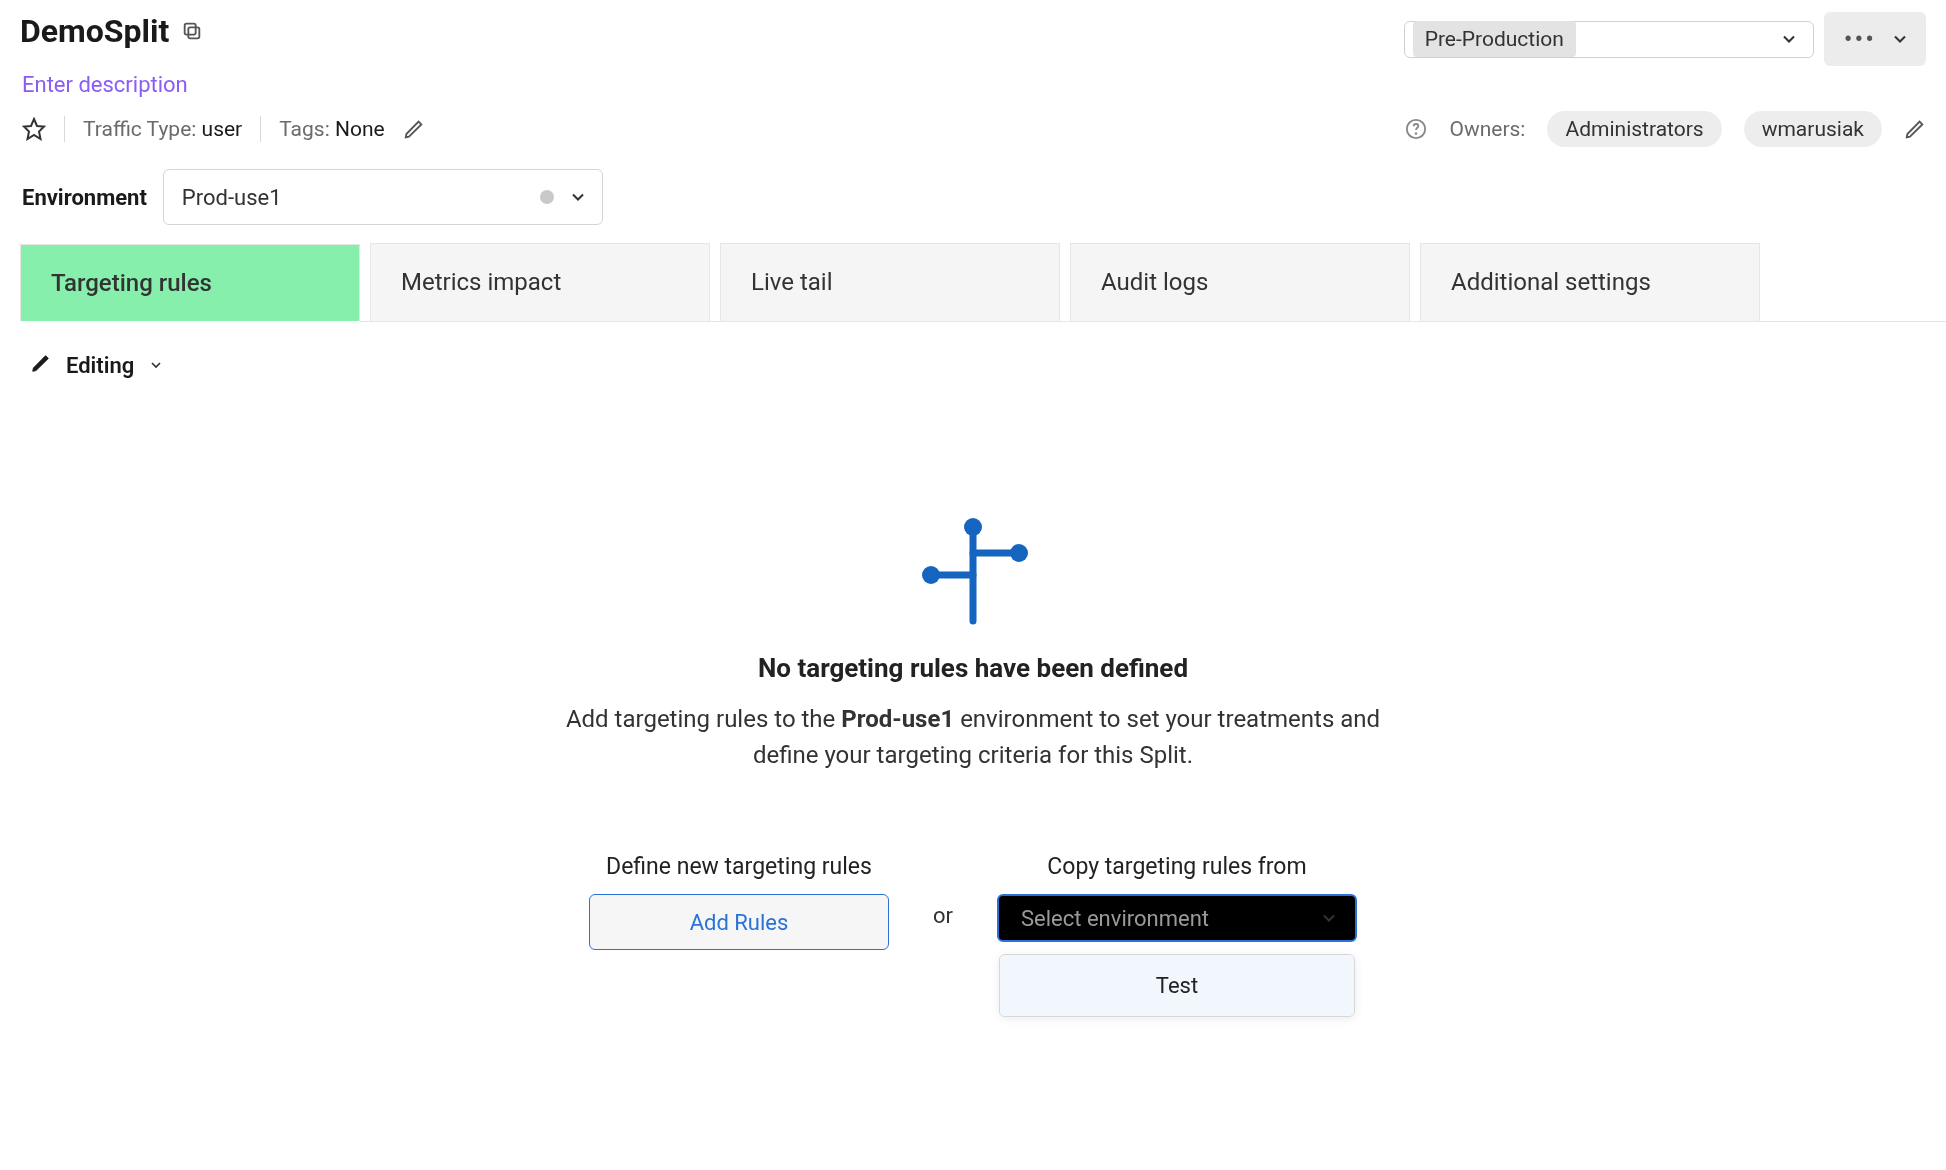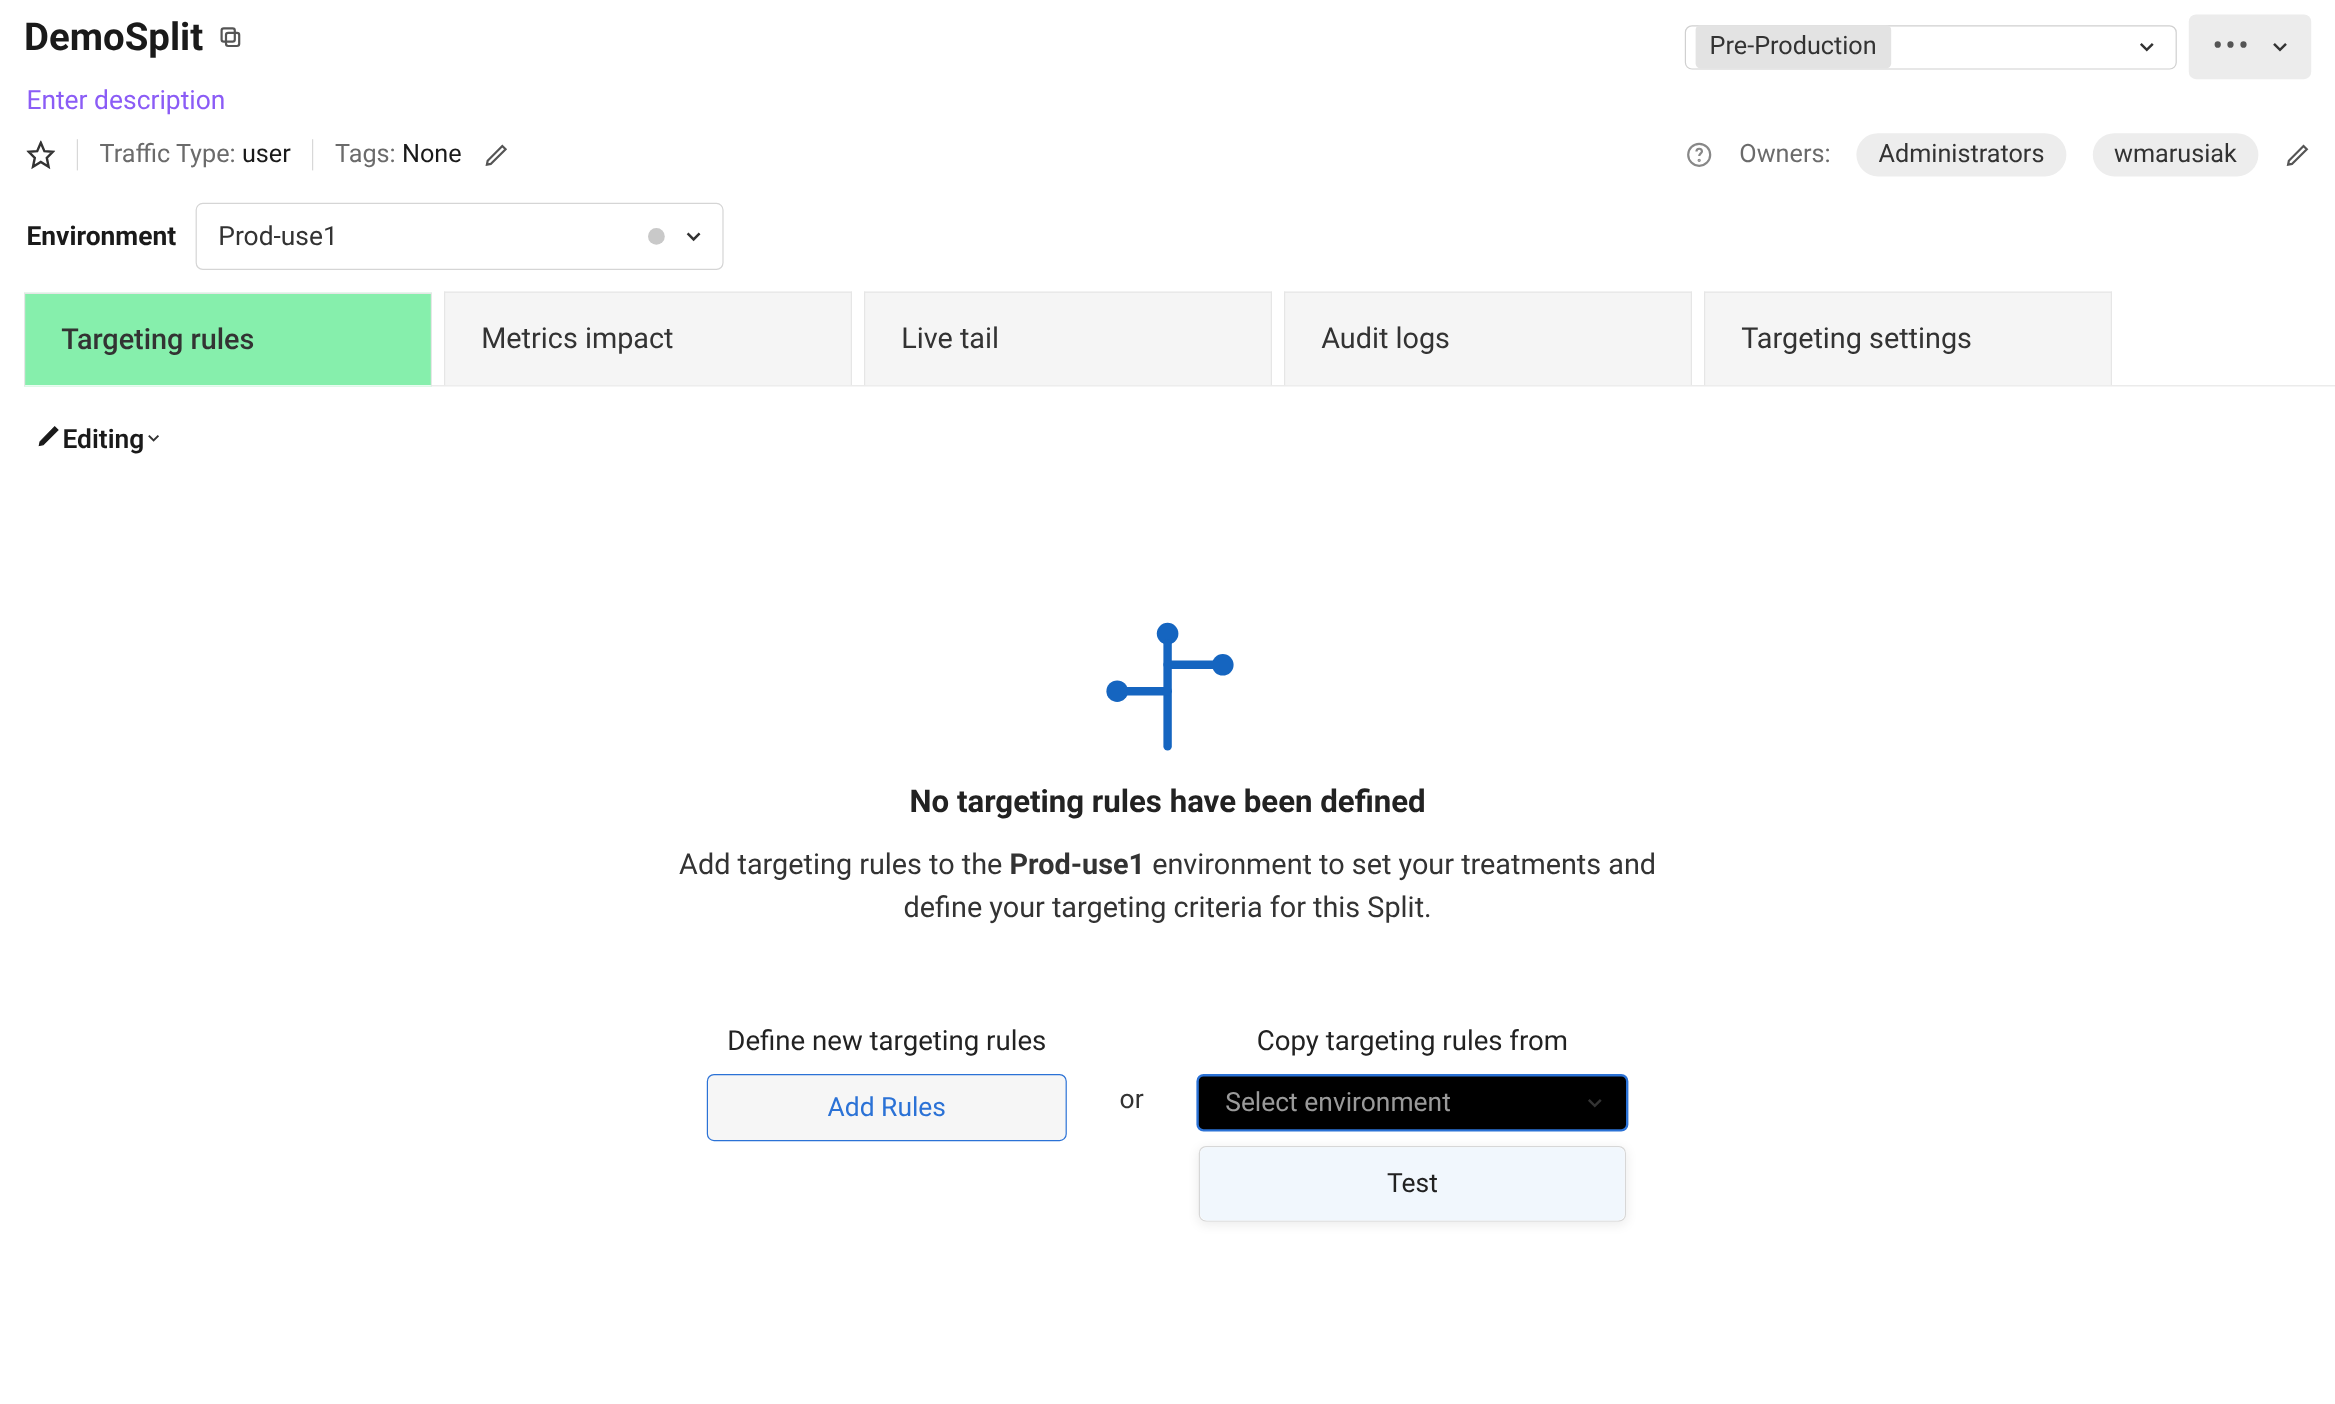--- a/index.html
+++ b/index.html
@@ -101,21 +101,21 @@
     min-width: 340px;
   }
   .tab.active {
     background:#86efac;
     font-weight: 500;
     border-bottom: 1px solid #fff;
     position: relative;
     top: 1px;
   }
   .editing-row {
-    display:flex; align-items:center; 
+    display:flex; align-items:center; gap: 14px;
     padding: 30px 20px 0 30px;
     font-size: 22px; font-weight:600;
   }
   .editing-row .chev-small svg { width:16px; height:16px; }
   .empty-state {
     display:flex; flex-direction:column; align-items:center;
     margin-top: 130px;
     text-align:center;
   }
   .empty-icon { width:120px; height:120px; margin-bottom: 24px; }
@@ -259,21 +259,21 @@
       </span>
     </span>
   </div>
 </div>
 
 <div class="tabs">
   <div class="tab active">Targeting rules</div>
   <div class="tab">Metrics impact</div>
   <div class="tab">Live tail</div>
   <div class="tab">Audit logs</div>
-  <div class="tab">Targeting settings</div>
+  <div class="tab">Additional settings</div>
 </div>
 
 <div class="editing-row">
   <span>
     <svg viewBox="0 0 24 24" width="22" height="22" fill="#1a1a1a" stroke="#1a1a1a" stroke-width="1">
       <path d="M3 21l3.5-.7L20 7l-3-3L3.7 17.5 3 21z"></path>
     </svg>
   </span>
   <span>Editing</span>
   <span class="chev-small">

